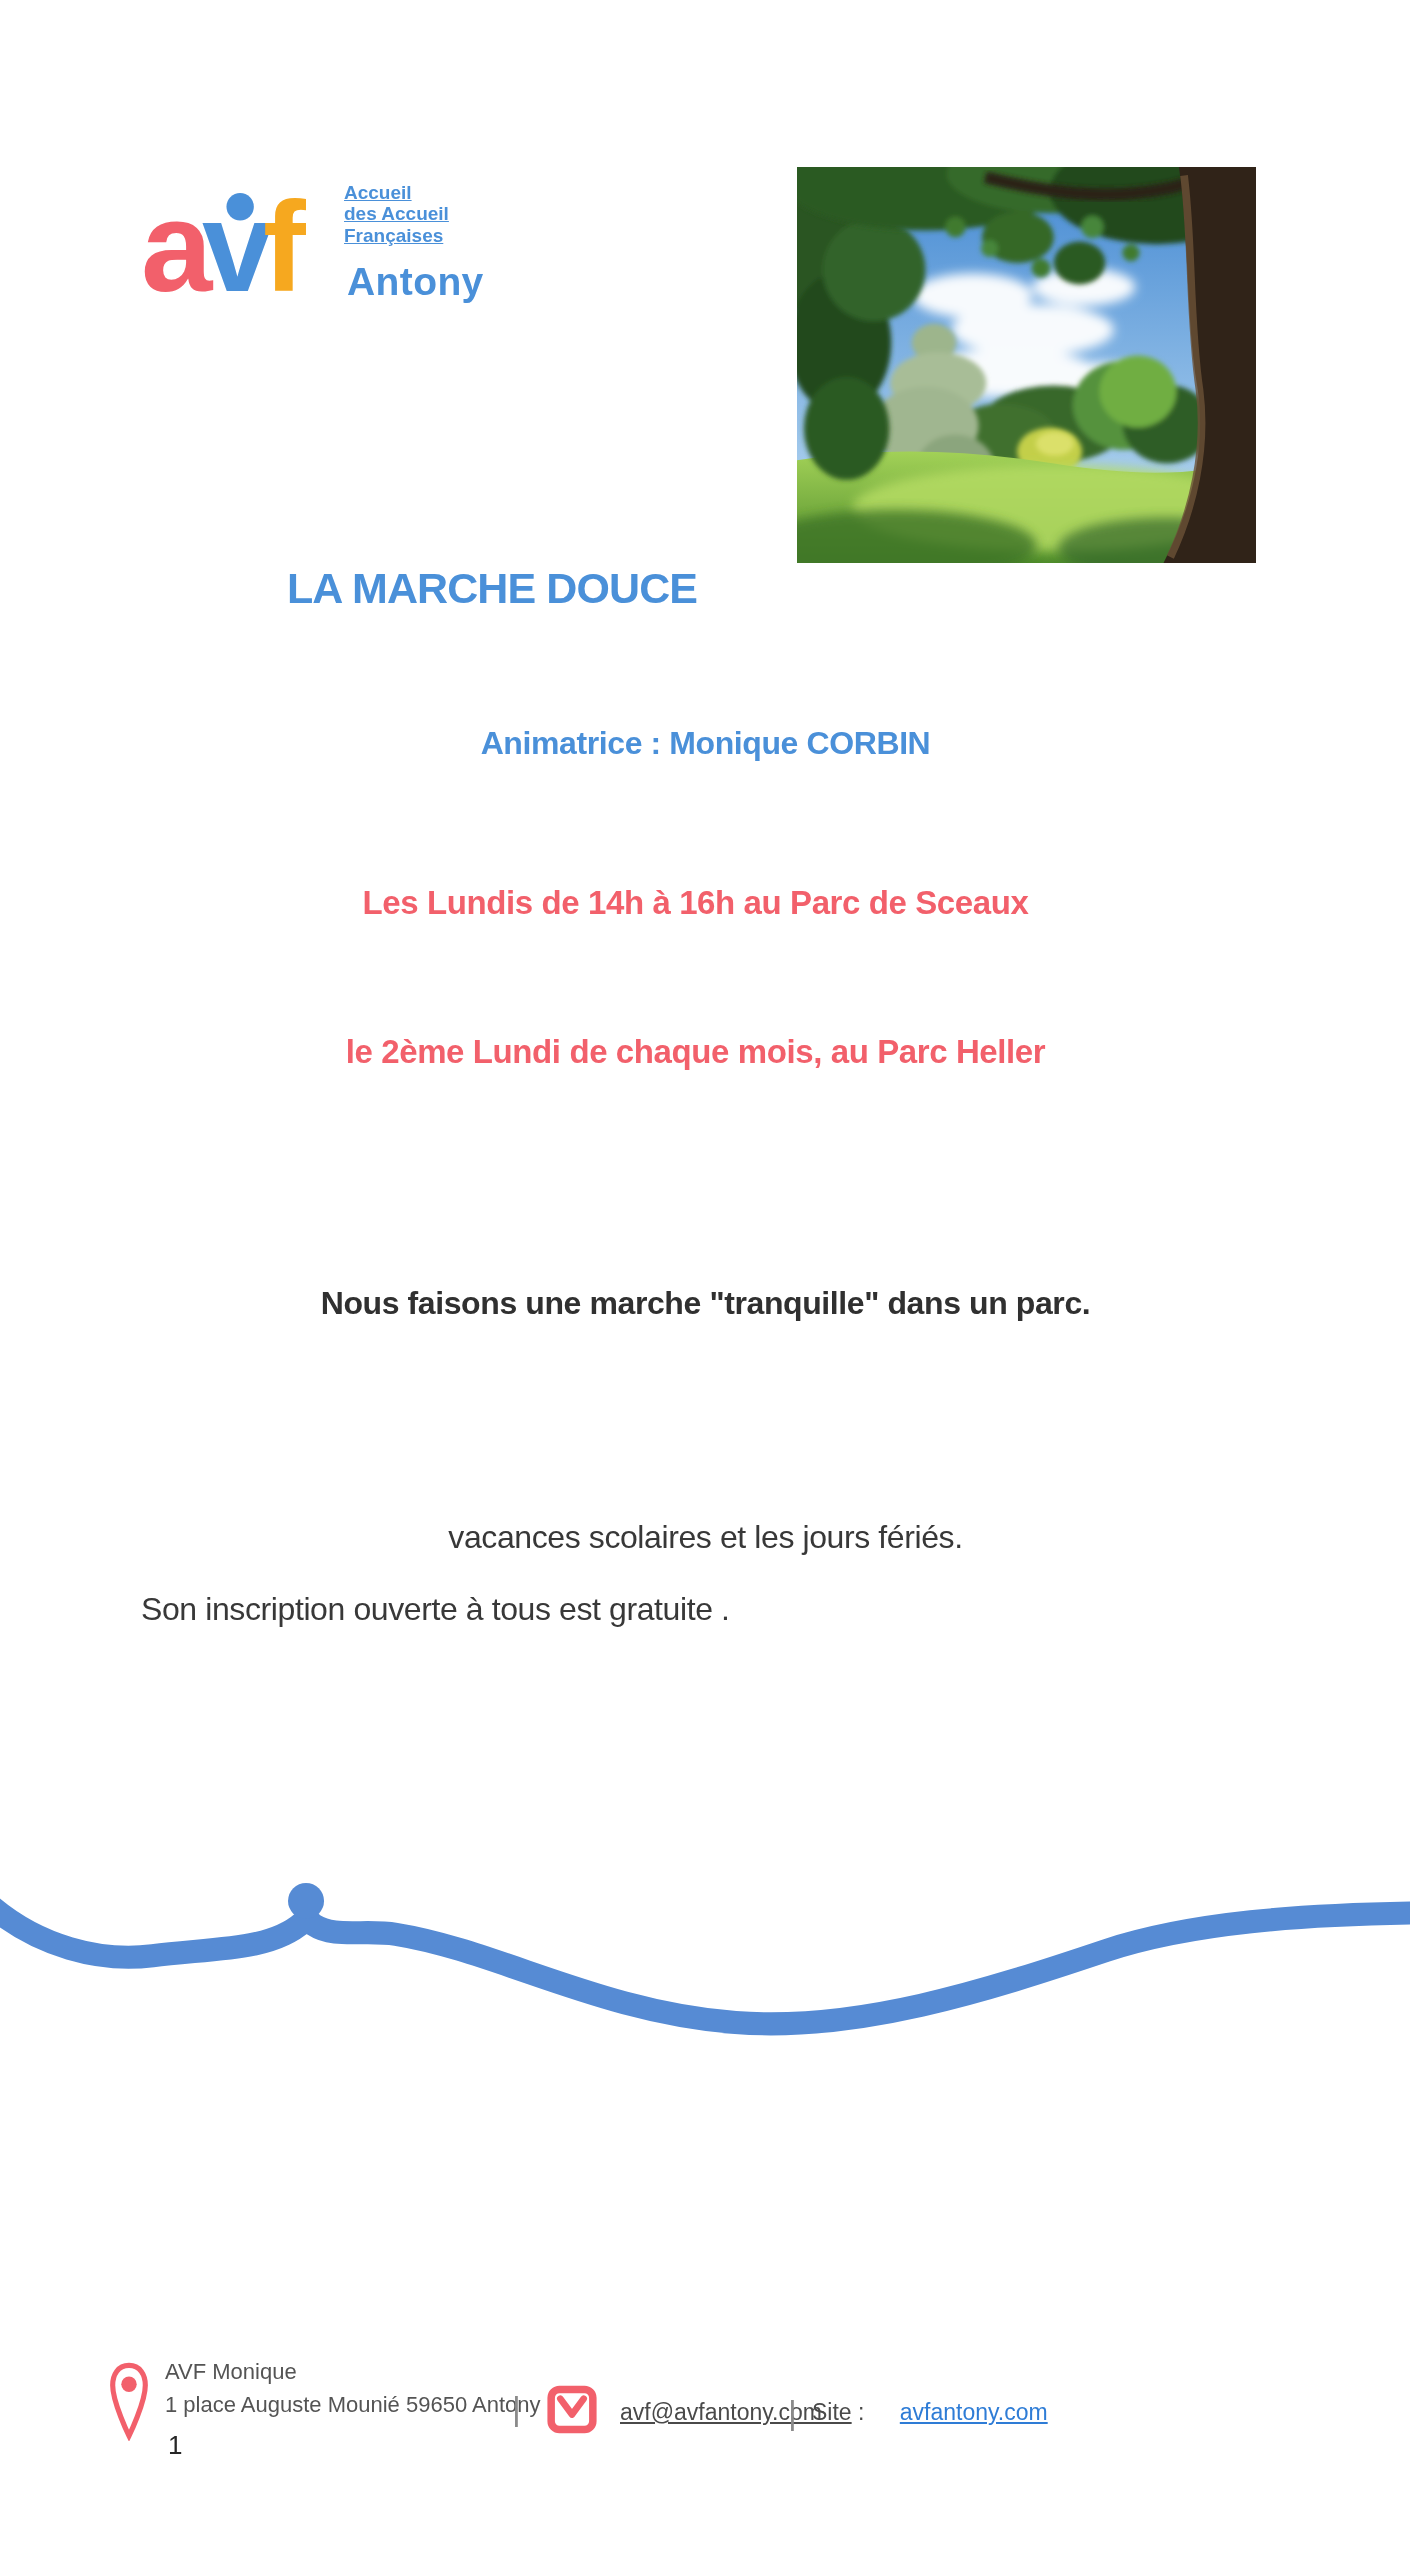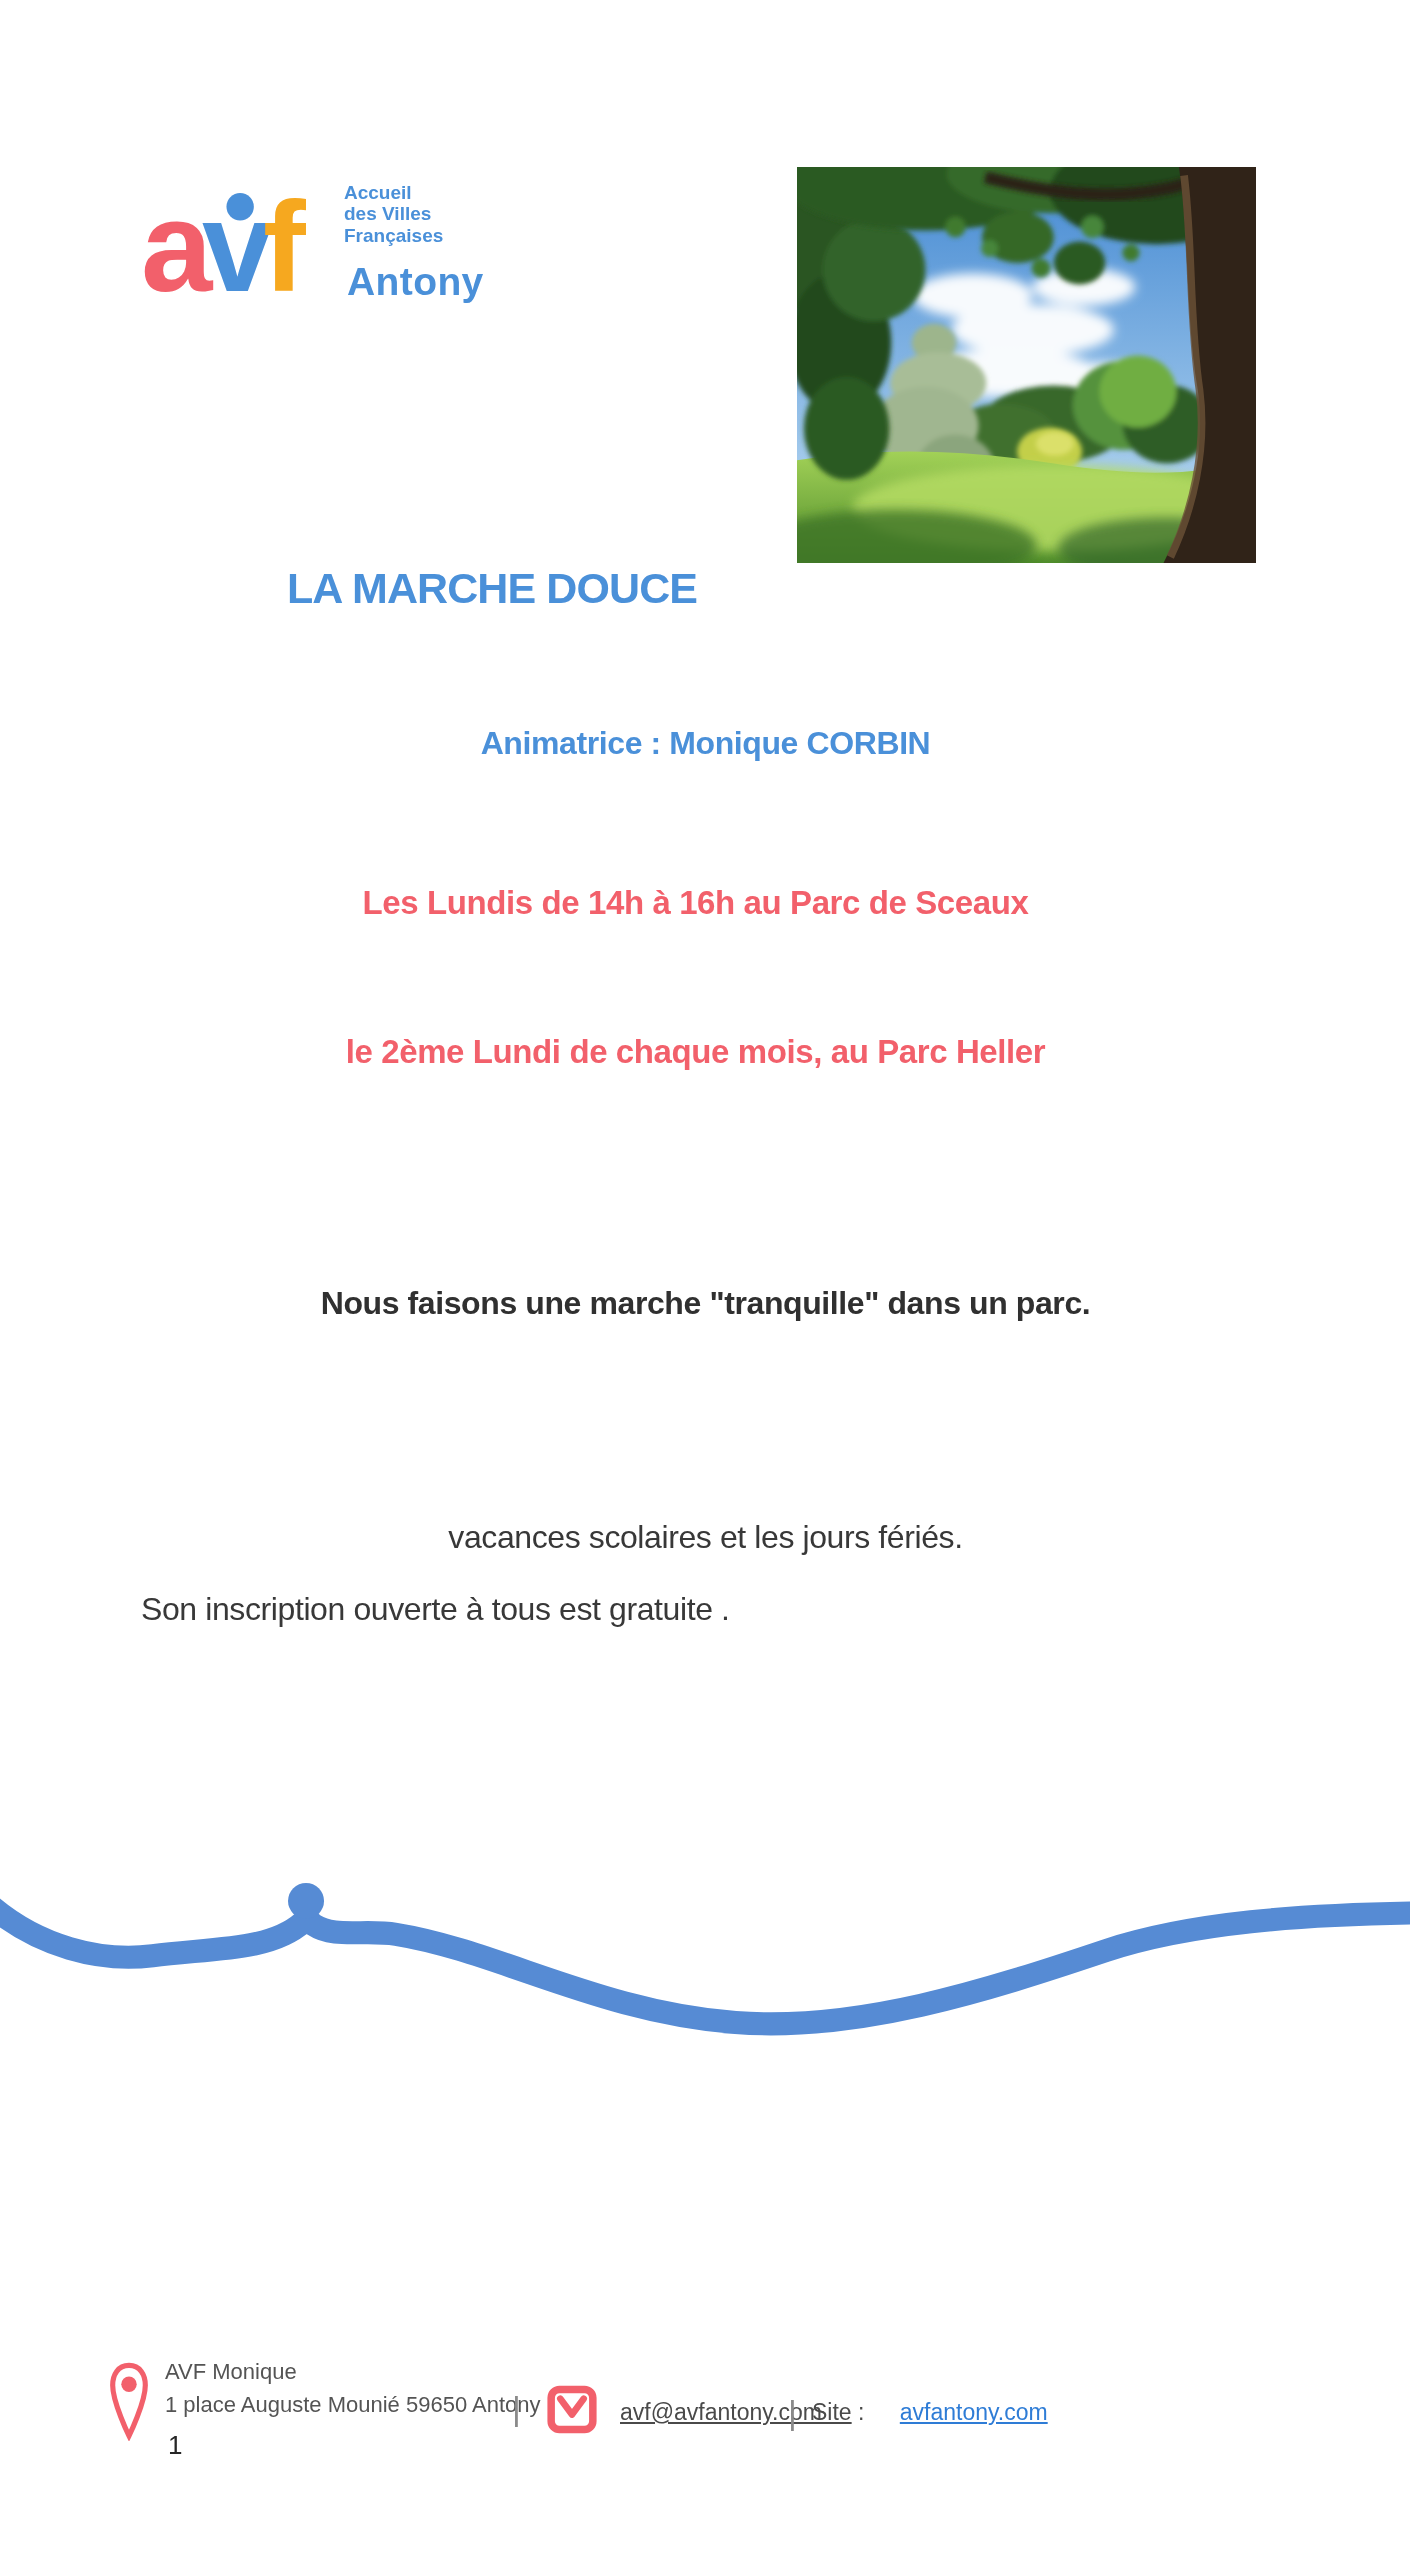--- a/index.html
+++ b/index.html
@@ -7,21 +7,21 @@
     --link_blue:#2E7CD6; --text_dark:#383838; --text_gray:#545454;
   }
   *{margin:0;padding:0;box-sizing:border-box;}
   html,body{background:#fff;}
   body{font-family:"Liberation Sans","DejaVu Sans",sans-serif;}
   .page{position:relative;width:1411px;height:2576px;background:#fff;overflow:hidden;}
 
   
   .logo-avf{position:absolute;left:144px;top:170px;width:206px;height:154px;}
   .logo-tagline{position:absolute;left:344px;top:182px;color:var(--blue);
-    font-weight:bold;font-size:19px;line-height:21.4px;letter-spacing:0;}
+    font-weight:bold;font-size:19px;line-height:21.4px;letter-spacing:0;text-decoration:underline;}
   .logo-city{position:absolute;left:347px;top:260px;color:var(--blue);
     font-weight:bold;font-size:39px;letter-spacing:0.4px;}
 
   
   .photo{position:absolute;left:797px;top:167px;width:459px;height:396px;}
 
   
   .title{position:absolute;left:287px;top:564px;color:var(--blue);
     font-size:43px;font-weight:bold;letter-spacing:-0.9px;white-space:nowrap;}
   .animator{position:absolute;left:0;width:1411px;top:725px;text-align:center;
@@ -65,21 +65,21 @@
 <div class="page">
 
   <svg class="logo-avf" viewBox="0 0 240 180">
     <text x="-4" y="142" font-family="Liberation Sans, DejaVu Sans, sans-serif" font-size="150" font-weight="bold" letter-spacing="-12">
       <tspan style="fill:var(--coral)">a</tspan><tspan style="fill:var(--blue)">v</tspan><tspan style="fill:var(--orange)">f</tspan>
     </text>
     <circle cx="112" cy="43" r="16" style="fill:var(--blue)"></circle>
   </svg>
   <div class="logo-tagline">
     <div>Accueil</div>
-    <div>des Villes</div>
+    <div>des Accueil</div>
     <div>Françaises</div>
   </div>
   <div class="logo-city">Antony</div>
 
   <svg class="photo" viewBox="0 0 536 462" preserveAspectRatio="none">
     <defs>
       <linearGradient id="sky" x1="0" y1="0" x2="0" y2="1">
         <stop offset="0" stop-color="#4489d2"></stop>
           <stop offset="1" stop-color="#c3e0f5"></stop>
       </linearGradient>

